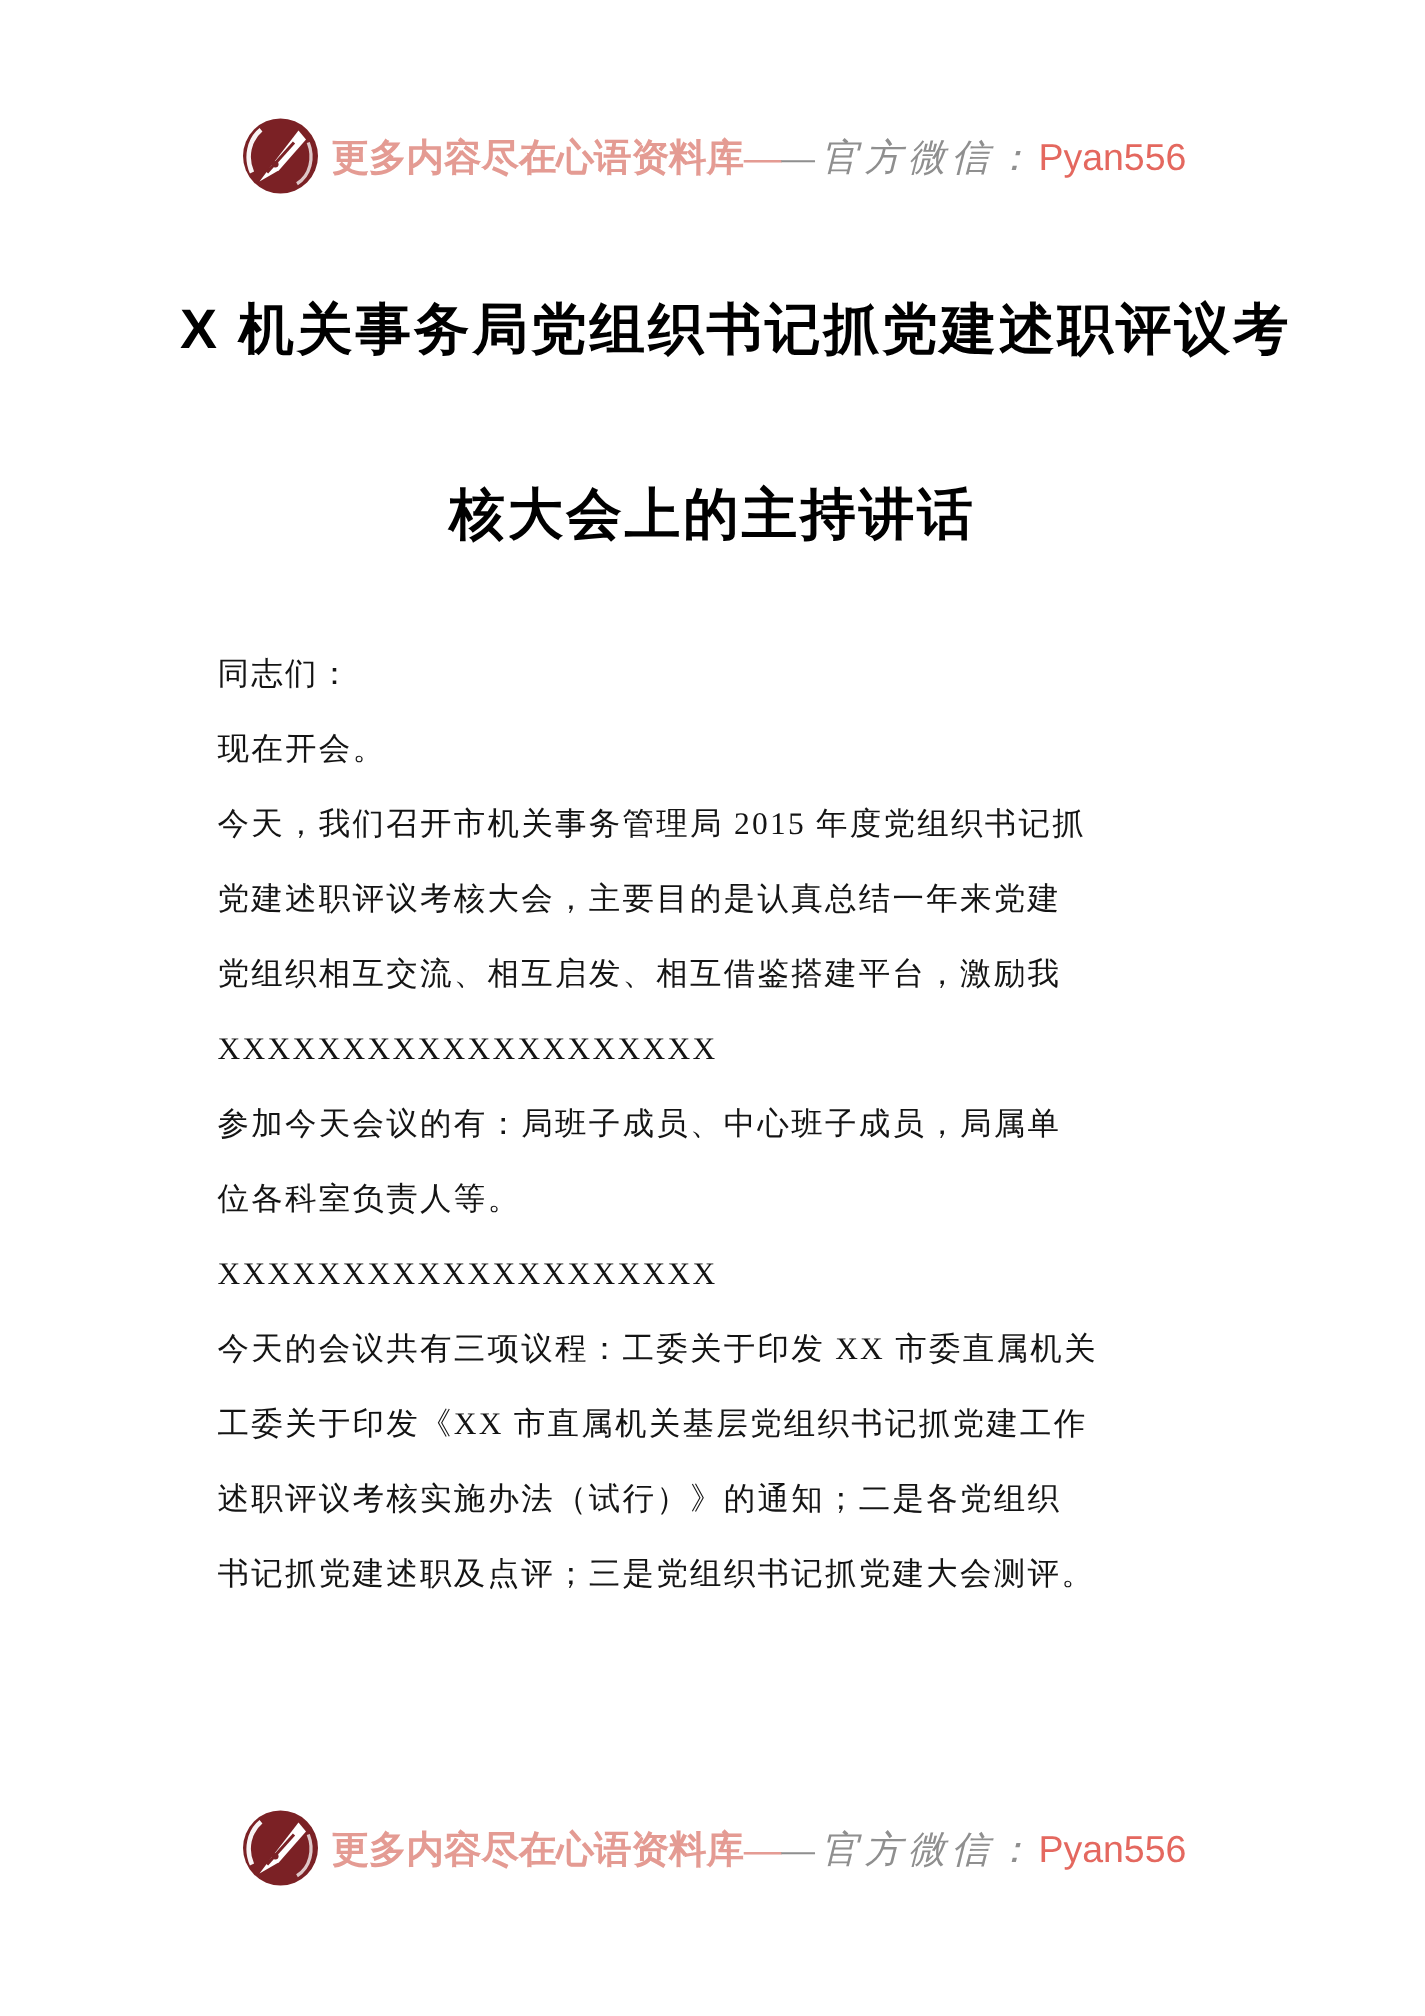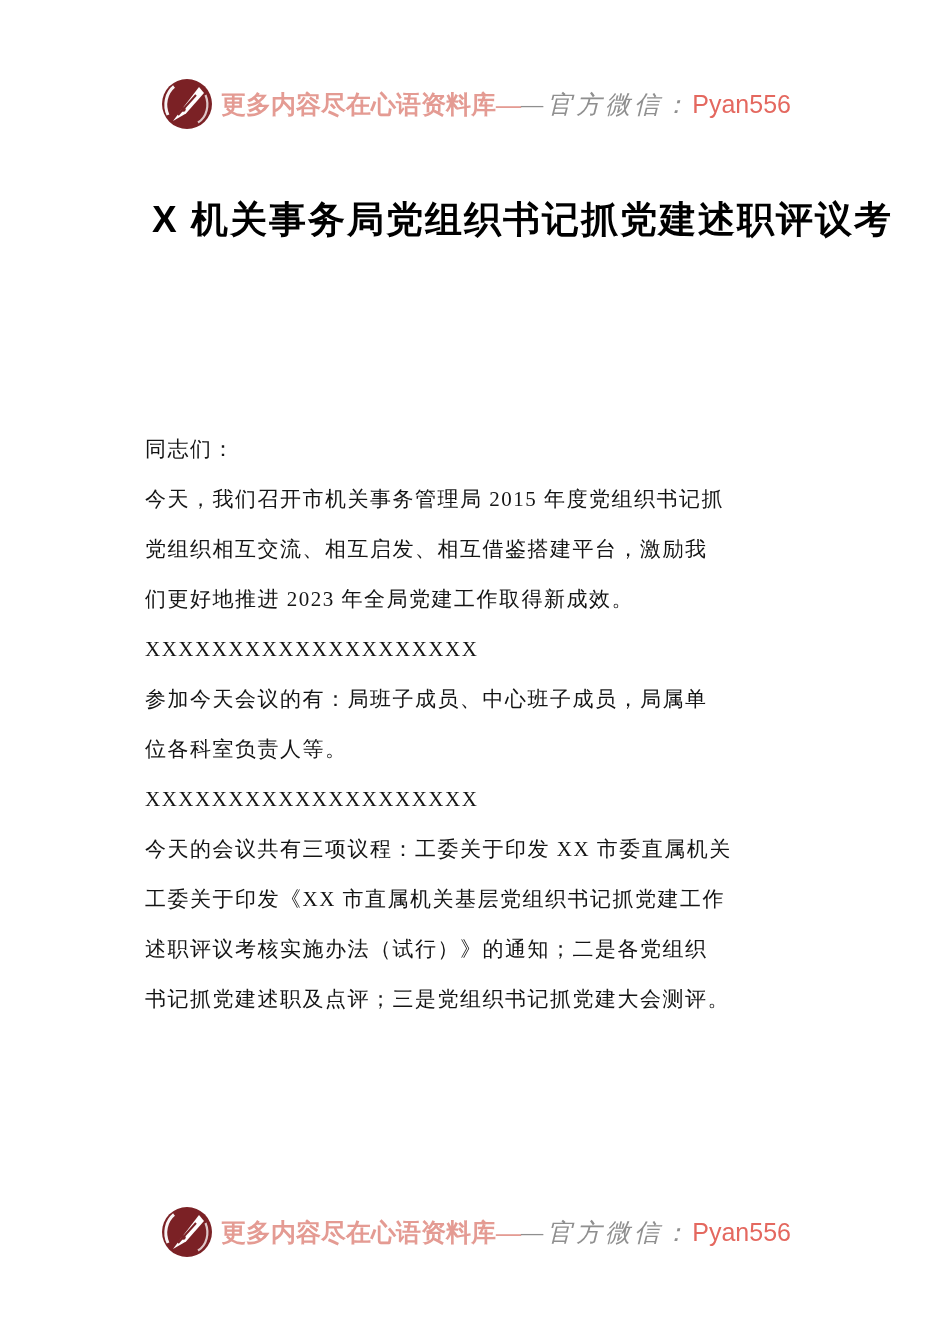--- a/index.html
+++ b/index.html
@@ -59,21 +59,20 @@
     position: absolute;
     top: 158px;
     left: 120px;
     width: 710px;
     text-align: center;
     color: #000000;
     font-family: "Liberation Sans", sans-serif;
     font-weight: bold;
     font-size: 37px;
     letter-spacing: 2px;
-    margin-left: 32px;
   }
   .doc-title .title-line {
     line-height: 123px;
     height: 123px;
     white-space: nowrap;
   }
 
   
   .doc-body {
     position: absolute;
@@ -104,27 +103,29 @@
         <path d="M40 11 L23 33 L14 45 L27 37.5 L45 17 Z" fill="#ffffff"></path>
         <line x1="19" y1="39" x2="37" y2="19" stroke="#7B2125" stroke-width="2"></line>
         <circle cx="24.5" cy="33.5" r="2.2" fill="#7B2125"></circle>
       </svg>
     </span>
     <span class="brand-text"><span class="brand-primary">更多内容尽在心语资料库—</span><span class="brand-secondary">—官方微信：</span><span class="brand-wechat">Pyan556</span></span>
   </div>
 
   <div class="doc-title">
     <div class="title-line">X 机关事务局党组织书记抓党建述职评议考</div>
+    <div class="title-line">核大会上的主持讲话</div>
   </div>
 
   <div class="doc-body">
     <div class="body-line">同志们：</div>
+    <div class="body-line">现在开会。</div>
     <div class="body-line">今天，我们召开市机关事务管理局 2015 年度党组织书记抓</div>
+    <div class="body-line">党建述职评议考核大会，主要目的是认真总结一年来党建</div>
     <div class="body-line">党组织相互交流、相互启发、相互借鉴搭建平台，激励我</div>
-    <div class="body-line">们更好地推进 2023 年全局党建工作取得新成效。</div>
     <div class="body-line">XXXXXXXXXXXXXXXXXXXX</div>
     <div class="body-line">参加今天会议的有：局班子成员、中心班子成员，局属单</div>
     <div class="body-line">位各科室负责人等。</div>
     <div class="body-line">XXXXXXXXXXXXXXXXXXXX</div>
     <div class="body-line">今天的会议共有三项议程：工委关于印发 XX 市委直属机关</div>
     <div class="body-line">工委关于印发《XX 市直属机关基层党组织书记抓党建工作</div>
     <div class="body-line">述职评议考核实施办法（试行）》的通知；二是各党组织</div>
     <div class="body-line">书记抓党建述职及点评；三是党组织书记抓党建大会测评。</div>
   </div>
 

